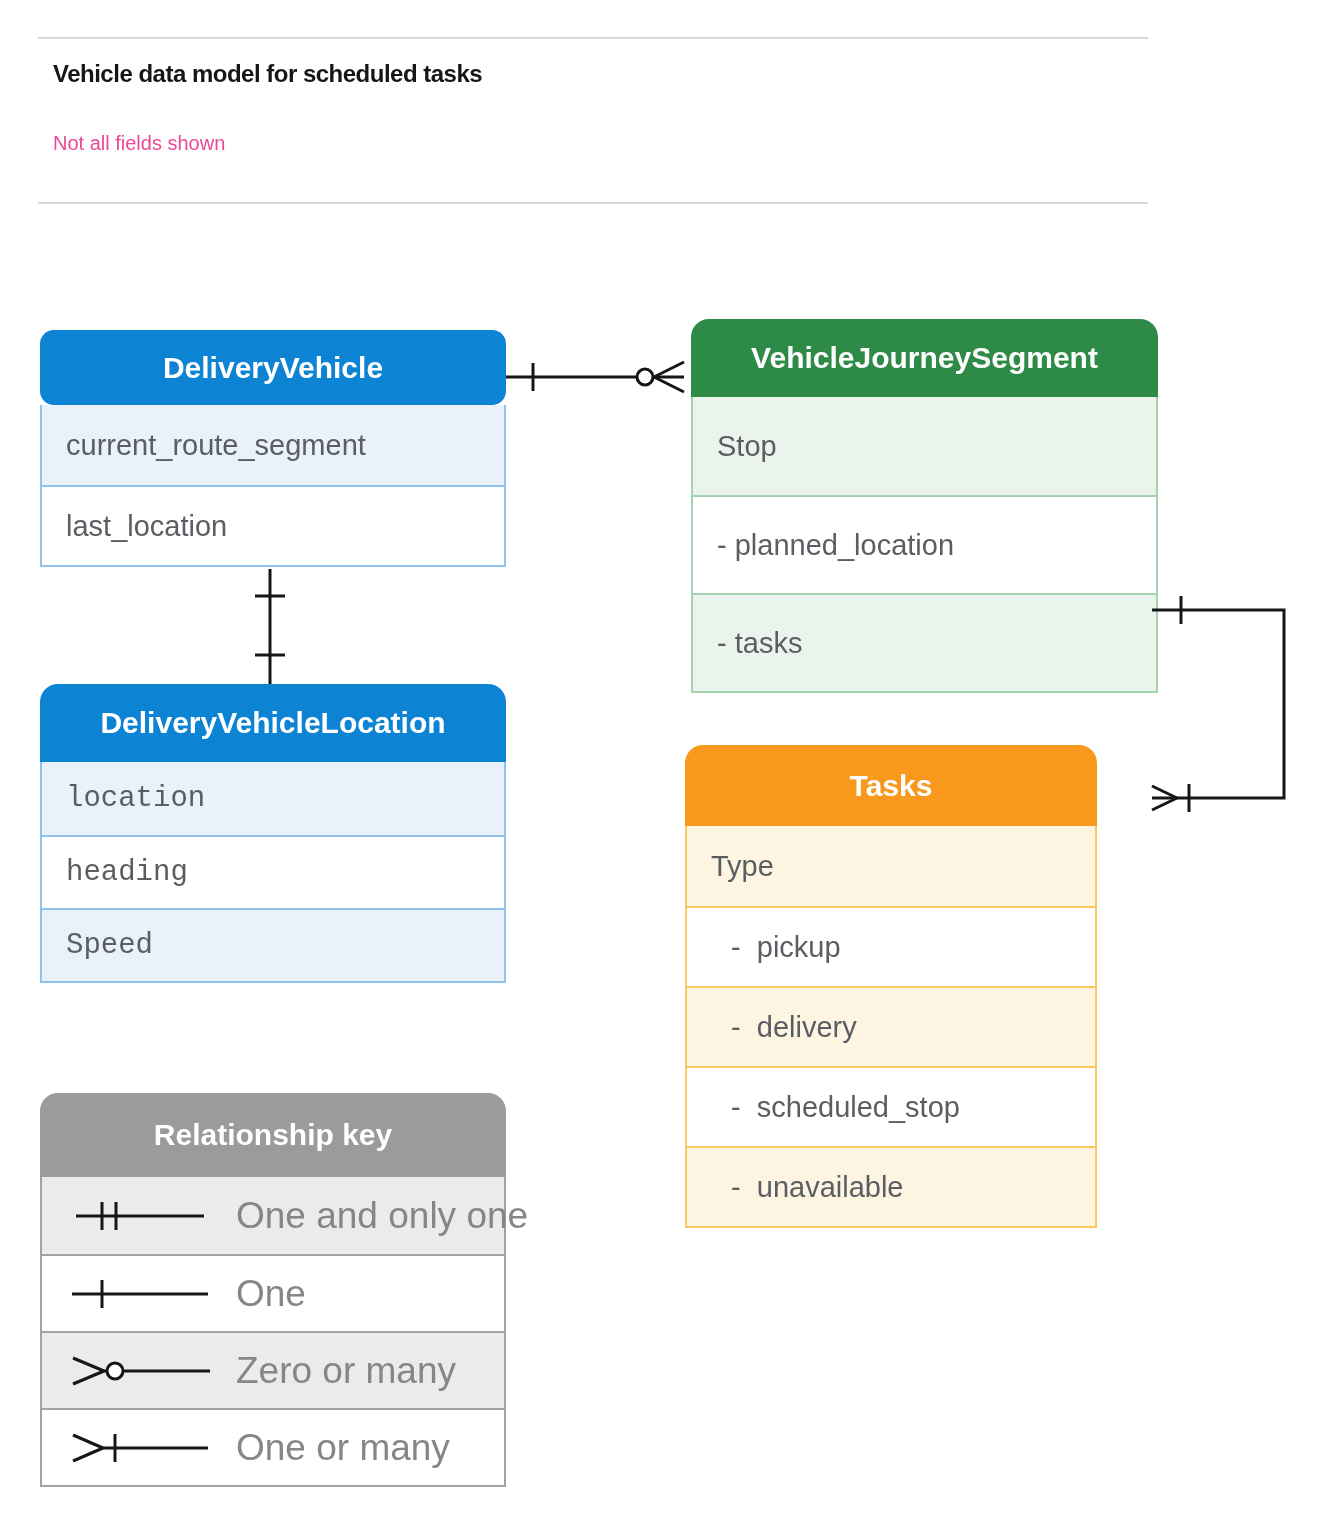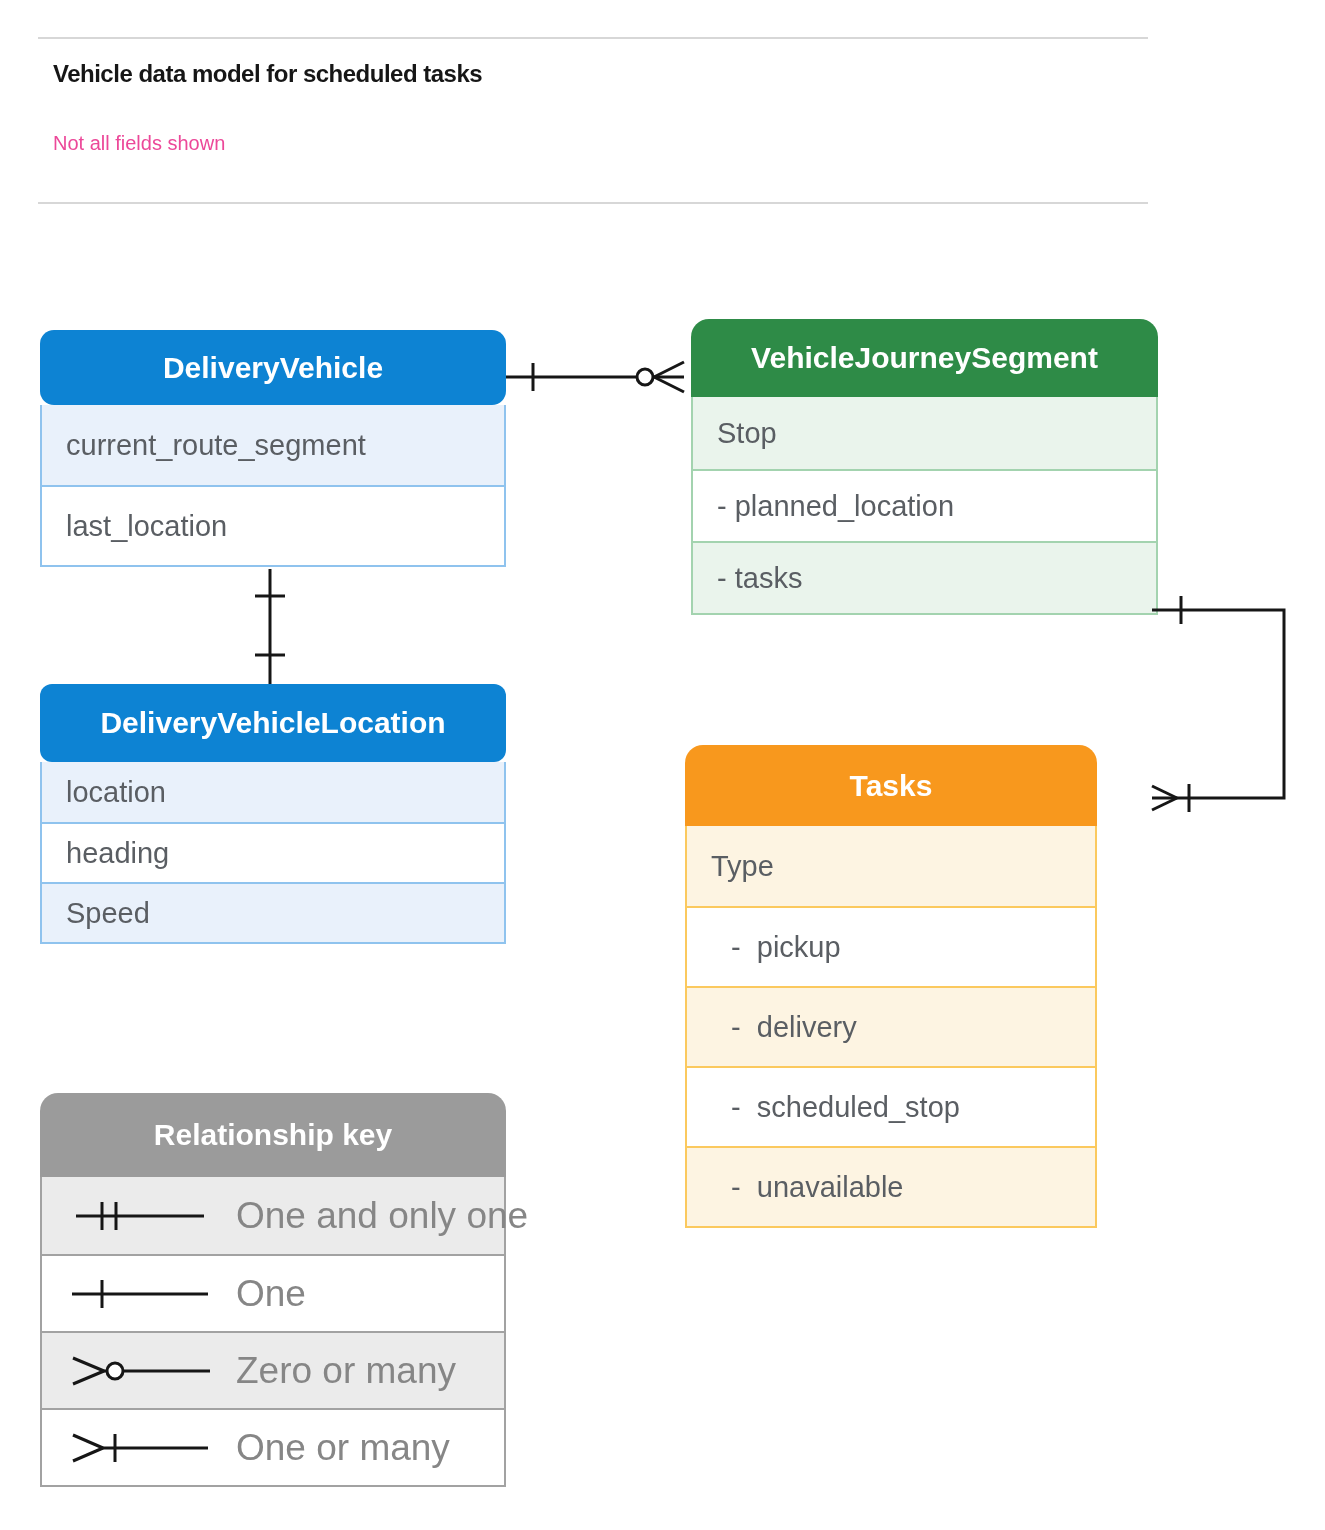--- a/index.html
+++ b/index.html
@@ -33,23 +33,23 @@
   .entity-row{display:flex;align-items:center;padding-left:24px;font-size:29px;
     color:var(--field-text);border-top:2px solid var(--brd);white-space:pre;}
   .entity-row:first-child{border-top:none;}
   .entity-rows .entity-row:nth-child(odd){background:var(--tint);}
   .entity-rows .entity-row:nth-child(even){background:#fff;}
   .entity-row.indent{padding-left:44px;}
 
   .e-dv{left:40px;top:330px;width:466px;}
   .e-dv .entity-header{height:75px;border-radius:14px;} .e-dv .entity-row{height:80px;}
   .e-vjs{left:685px;top:319px;width:467px;margin-left:6px;}
-  .e-vjs .entity-header{height:78px;} .e-vjs .entity-row{height:72px;padding-left:24px;}
+  .e-vjs .entity-header{height:78px;} .e-vjs .entity-row{height:98px;padding-left:24px;}
   .e-dvl{left:40px;top:684px;width:466px;}
-  .e-dvl .entity-header{height:78px;border-radius:12px;} .e-dvl .entity-row{height:60px;}
+  .e-dvl .entity-header{height:78px;} .e-dvl .entity-row{height:73px;font-family:Liberation Mono, monospace;}
   .e-tasks{left:685px;top:745px;width:412px;}
   .e-tasks .entity-header{height:81px;} .e-tasks .entity-row{height:80px;}
 
   .legend{left:40px;top:1093px;width:466px;}
   .legend .entity-header{height:84px;}
   .legend .entity-row{height:77px;padding-left:16px;color:var(--legend-text);}
   .legend-symbol{width:160px;height:44px;flex:0 0 160px;}
   .legend-label{margin-left:18px;font-size:37px;}
 
   .connector-layer{position:absolute;left:0;top:0;width:1325px;height:1530px;pointer-events:none;}

